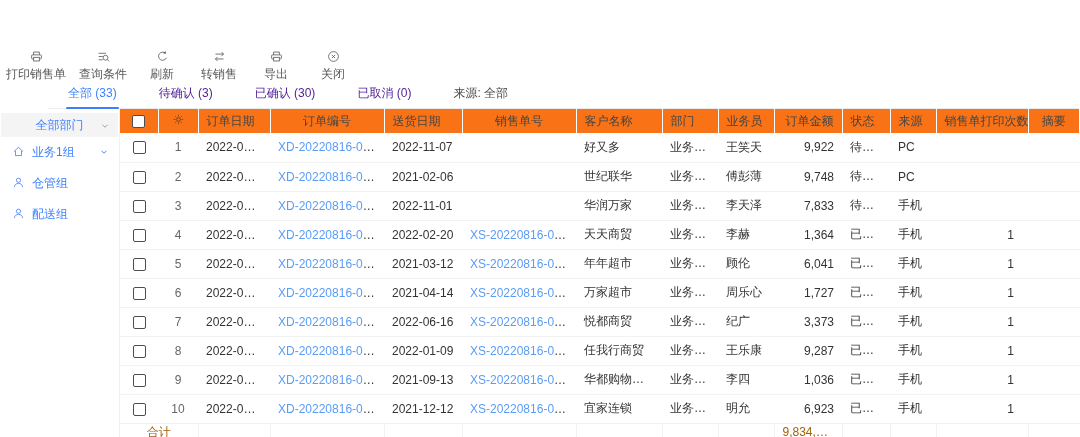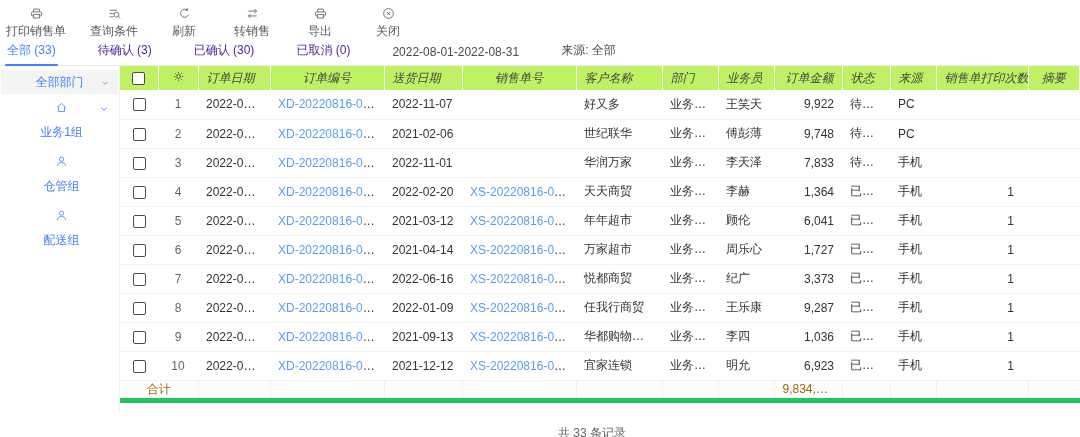--- a/index.html
+++ b/index.html
@@ -1,41 +1,41 @@
 <!DOCTYPE html>
 <html><head>
 <meta charset="utf-8">
 <style>
   * { box-sizing: border-box; margin: 0; padding: 0; }
   html,body { width:1080px; height:437px; background:#fff; font-family:"Liberation Sans","DejaVu Sans",sans-serif; font-size:12px; color:#333; overflow:hidden; }
 
   
-  .toolbar { display:flex; align-items:flex-start; padding:7px 0 2px 6px; gap:24px; }
+  .toolbar { display:flex; align-items:flex-start; padding:7px 0 2px 6px; gap:13px;margin-top:43px; }
   .tool-btn { display:flex; flex-direction:column; align-items:center; gap:3px; min-width:44px; cursor:pointer; color:#595959; }
   .tool-btn svg { display:block; }
 
   
-  .filterbar { display:flex; align-items:flex-end; padding:2px 0 0 5px; gap:38px; border-bottom:1px solid #ececec; height:24px; }
+  .filterbar { display:flex; align-items:flex-end; padding:2px 0 0 18px; gap:38px; border-bottom:1px solid #ececec; height:24px;margin-left:48px; }
   .ftab { padding:3px 2px 6px; color:#4c1d95; cursor:pointer; position:relative; }
   .ftab.active { color:#3d7fff; }
   .ftab.active::after { content:""; position:absolute; left:0; right:0; bottom:-1px; height:2px; background:#3d7fff; border-radius:1px; }
   .fstatic { padding:3px 2px 6px; color:#4a4a4a; }
 
   
   .content { display:flex; height:347px; }
   .sidebar { width:120px; border-right:1px solid #f0f0f0; flex:none; padding-top:4px; }
   .dept-select { height:24px; margin:0 1px; background:#f4f4f5; color:#3d7fff; display:flex; align-items:center; justify-content:center; gap:6px; cursor:pointer; position:relative; }
   .dept-select .chev { position:absolute; right:8px; top:7px; }
-  .side-item { display:flex; align-items:center; gap:7px; padding:7px 8px 7px 12px; color:#3d7fff; cursor:pointer; position:relative;flex-direction:column; }
+  .side-item { display:flex; align-items:center; gap:7px; padding:7px 8px 7px 12px; color:#3d7fff; cursor:pointer; position:relative; }
   .side-item .chev { position:absolute; right:10px; top:9px; }
 
   
   .main { flex:1; display:flex; flex-direction:column; min-width:0; }
   table { border-collapse:collapse; table-layout:fixed; width:100%; }
-  th { background:#bef264; height:24px; font-weight:normal; color:#444; text-align:left; padding:0 8px; border-right:1px solid #fff; white-space:nowrap; overflow:hidden;font-style:italic; }
+  th { background:#f97316; height:24px; font-weight:normal; color:#444; text-align:left; padding:0 8px; border-right:1px solid #fff; white-space:nowrap; overflow:hidden; }
   th.c-center { text-align:center; }
   th.c-right { text-align:right; }
   td { height:29px; padding:0 8px; white-space:nowrap; overflow:hidden; text-overflow:ellipsis; border-bottom:1px solid #f2f2f2; }
   .c-check { text-align:center; padding:0; }
   .cb { display:inline-block; width:13px; height:13px; border:1.5px solid #4d4d4d; border-radius:2px; background:#fff; vertical-align:middle; cursor:pointer; }
   .c-seq { color:#666; text-align:center; }
   .c-right { text-align:right; }
   .lnk { color:#5a9cf5; text-decoration:none; cursor:pointer; }
   tr.total-row td { height:17px; border-top:none; border-bottom:5px solid #22c55e; border-right:1px solid #f2f2f2; color:#a16207; }
   tr.total-row td:last-child { border-right:none; }
@@ -111,21 +111,20 @@
       </span>
     <span>关闭</span>
   </div>
 </div>
 
 <div class="filterbar">
   <div class="ftab active">全部 (33)</div>
   <div class="ftab">待确认 (3)</div>
   <div class="ftab">已确认 (30)</div>
   <div class="ftab">已取消 (0)</div>
-  <div class="fstatic">2022-08-01-2022-08-31</div>
   <div class="fstatic">来源: 全部</div>
 </div>
 
 <div class="content">
 
   <div class="sidebar">
     <div class="dept-select">
       <span>全部部门</span>
       <span class="chev"><svg width="10" height="10" viewBox="0 0 16 16">
             <path d="M4 6l4 4 4-4" fill="none" stroke="#999" stroke-width="1.5"></path>

